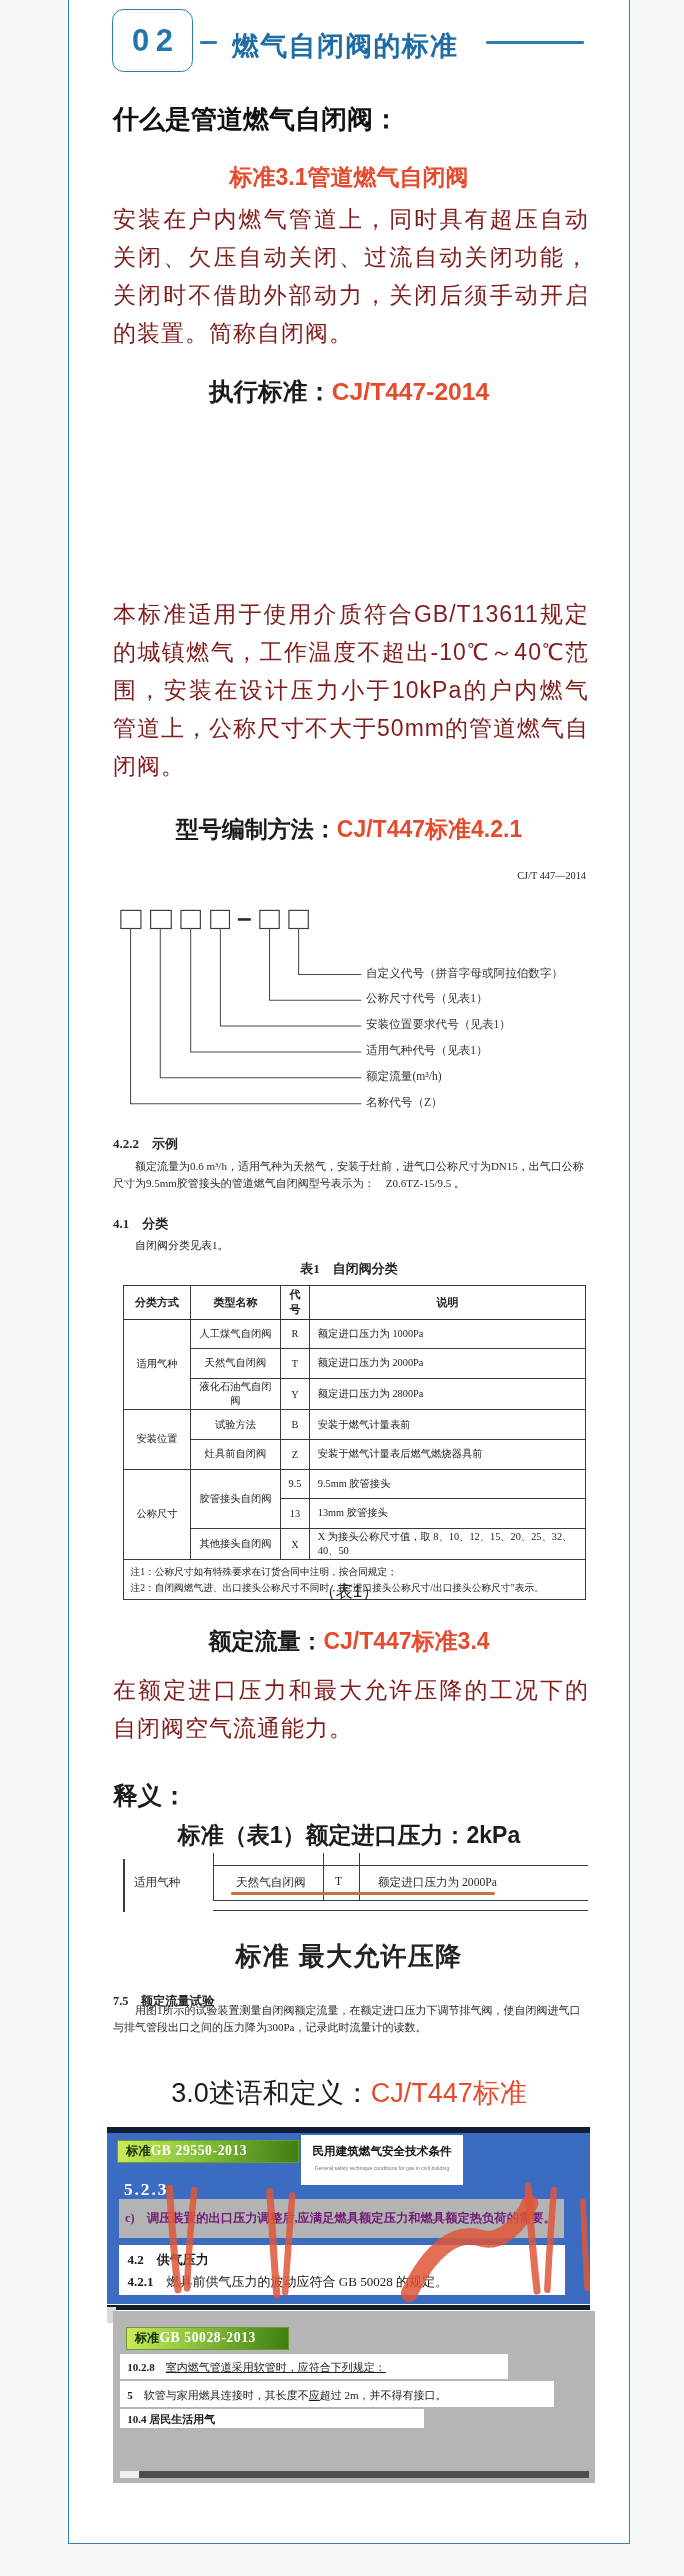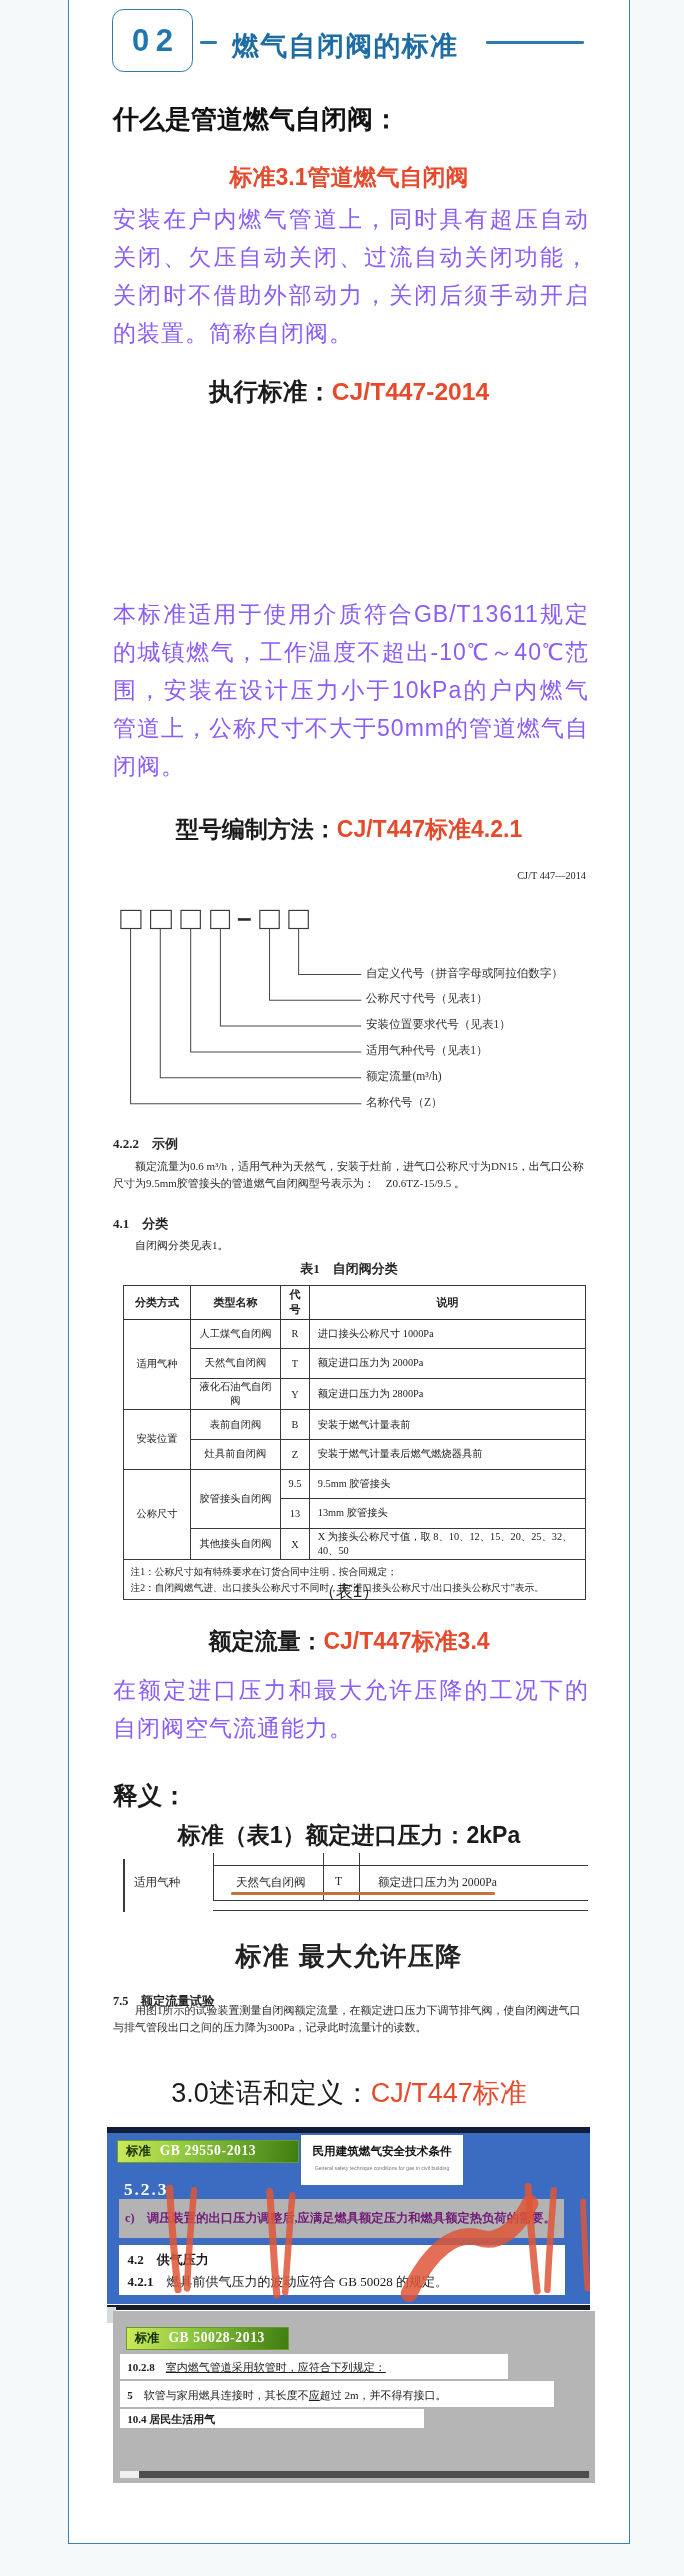--- a/index.html
+++ b/index.html
@@ -25,21 +25,21 @@
   }
   .main-title{left:163px;top:28.4px;font-size:27px;font-weight:700;color:#1d6ca4;letter-spacing:1.3px;}
   .hline{background:#2d7cab;height:2.6px;border-radius:1.3px;}
   
   .h1{font-size:26px;font-weight:700;color:#111;}
   .center-line{left:0;width:100%;text-align:center;}
   .red{color:#e64a2c;}
   .sub-red{font-size:23px;font-weight:700;}
   .para{
     width:476px;font-size:23px;line-height:38px;letter-spacing:1px;
-    text-align:justify;color:#8b5cf6;
+    text-align:justify;color:#7f1d1d;
   }
   .h-exec{font-size:24.6px;font-weight:700;}
   .h-mid{font-size:23px;font-weight:700;}
   .h-big{font-size:27px;font-weight:400;}
   .serif{font-family:"Liberation Serif","DejaVu Serif",serif;color:#262626;}
   .doc-ref{font-size:10.3px;text-align:right;width:473px;}
   .diag-label{font-size:11.6px;color:#333;}
   .doc-h{font-size:13px;font-weight:700;}
   .doc-p{font-size:11px;line-height:17.4px;text-indent:2em;width:476px;color:#2a2a2a;}
   
@@ -58,21 +58,21 @@
   .subtitle-big{font-size:26px;font-weight:600;color:#222;letter-spacing:1.3px;}
   
   .sline{position:absolute;background:#3a3a3a;}
   .snippet-txt{position:absolute;font-family:"Liberation Serif","DejaVu Serif",serif;font-size:11.6px;color:#2a2a2a;}
   .orange-ul{position:absolute;background:#c4743b;height:2.6px;border-radius:1.3px;}
   
   .shot1{left:38px;top:2127px;width:483px;height:177px;background:#3b6cc2;overflow:hidden;}
   .shot1-topstrip{left:0;top:0;width:483px;height:5.8px;background:#121d38;}
   .greenbar{
     background:linear-gradient(100deg,#cdea5a 0%,#8cc63e 40%,#3f7d12 100%);
-    display:flex;align-items:center;gap:9px;padding-left:7.8px;box-sizing:border-box;
+    display:flex;align-items:center;padding-left:7.8px;box-sizing:border-box;
     border:0.6px solid #6a9c2a;
   }
   .gb-label{font-size:12.3px;font-weight:700;color:#15300a;}
   .gb-code{font-family:"Liberation Serif","DejaVu Serif",serif;font-size:13.6px;font-weight:700;color:#ffffff;letter-spacing:0.6px;}
   .titlebox{left:194px;top:7.8px;width:162px;height:50px;background:#ffffff;text-align:center;box-sizing:border-box;padding-top:9px;}
   .titlebox .t{font-family:"Liberation Serif","DejaVu Serif",serif;font-size:11.6px;font-weight:700;color:#111;}
   .titlebox .s{font-size:5.2px;color:#777;margin-top:5.8px;}
   .clause{left:17px;top:52px;color:#ffffff;font-size:17.4px;font-weight:700;letter-spacing:1.9px;font-family:"Liberation Serif","DejaVu Serif",serif;}
   .graybox{
     left:11.6px;top:72px;width:445px;height:39px;background:#b3b3b3;
@@ -161,35 +161,35 @@
         <tr>
       <th>分类方式</th>
       <th>类型名称</th>
       <th>代号</th>
       <th>说明</th>
     </tr>
     <tr>
       <td rowspan="3">适用气种</td>
       <td>人工煤气自闭阀</td>
       <td>R</td>
-      <td class="desc">进口接头公称尺寸 1000Pa</td>
+      <td class="desc">额定进口压力为 1000Pa</td>
     </tr>
     <tr>
       <td>天然气自闭阀</td>
       <td>T</td>
       <td class="desc">额定进口压力为 2000Pa</td>
     </tr>
     <tr>
       <td>液化石油气自闭阀</td>
       <td>Y</td>
       <td class="desc">额定进口压力为 2800Pa</td>
     </tr>
     <tr class="gsep">
       <td rowspan="2">安装位置</td>
-      <td>表前自闭阀</td>
+      <td>试验方法</td>
       <td>B</td>
       <td class="desc">安装于燃气计量表前</td>
     </tr>
     <tr>
       <td>灶具前自闭阀</td>
       <td>Z</td>
       <td class="desc">安装于燃气计量表后燃气燃烧器具前</td>
     </tr>
     <tr class="gsep">
       <td rowspan="3">公称尺寸</td>

